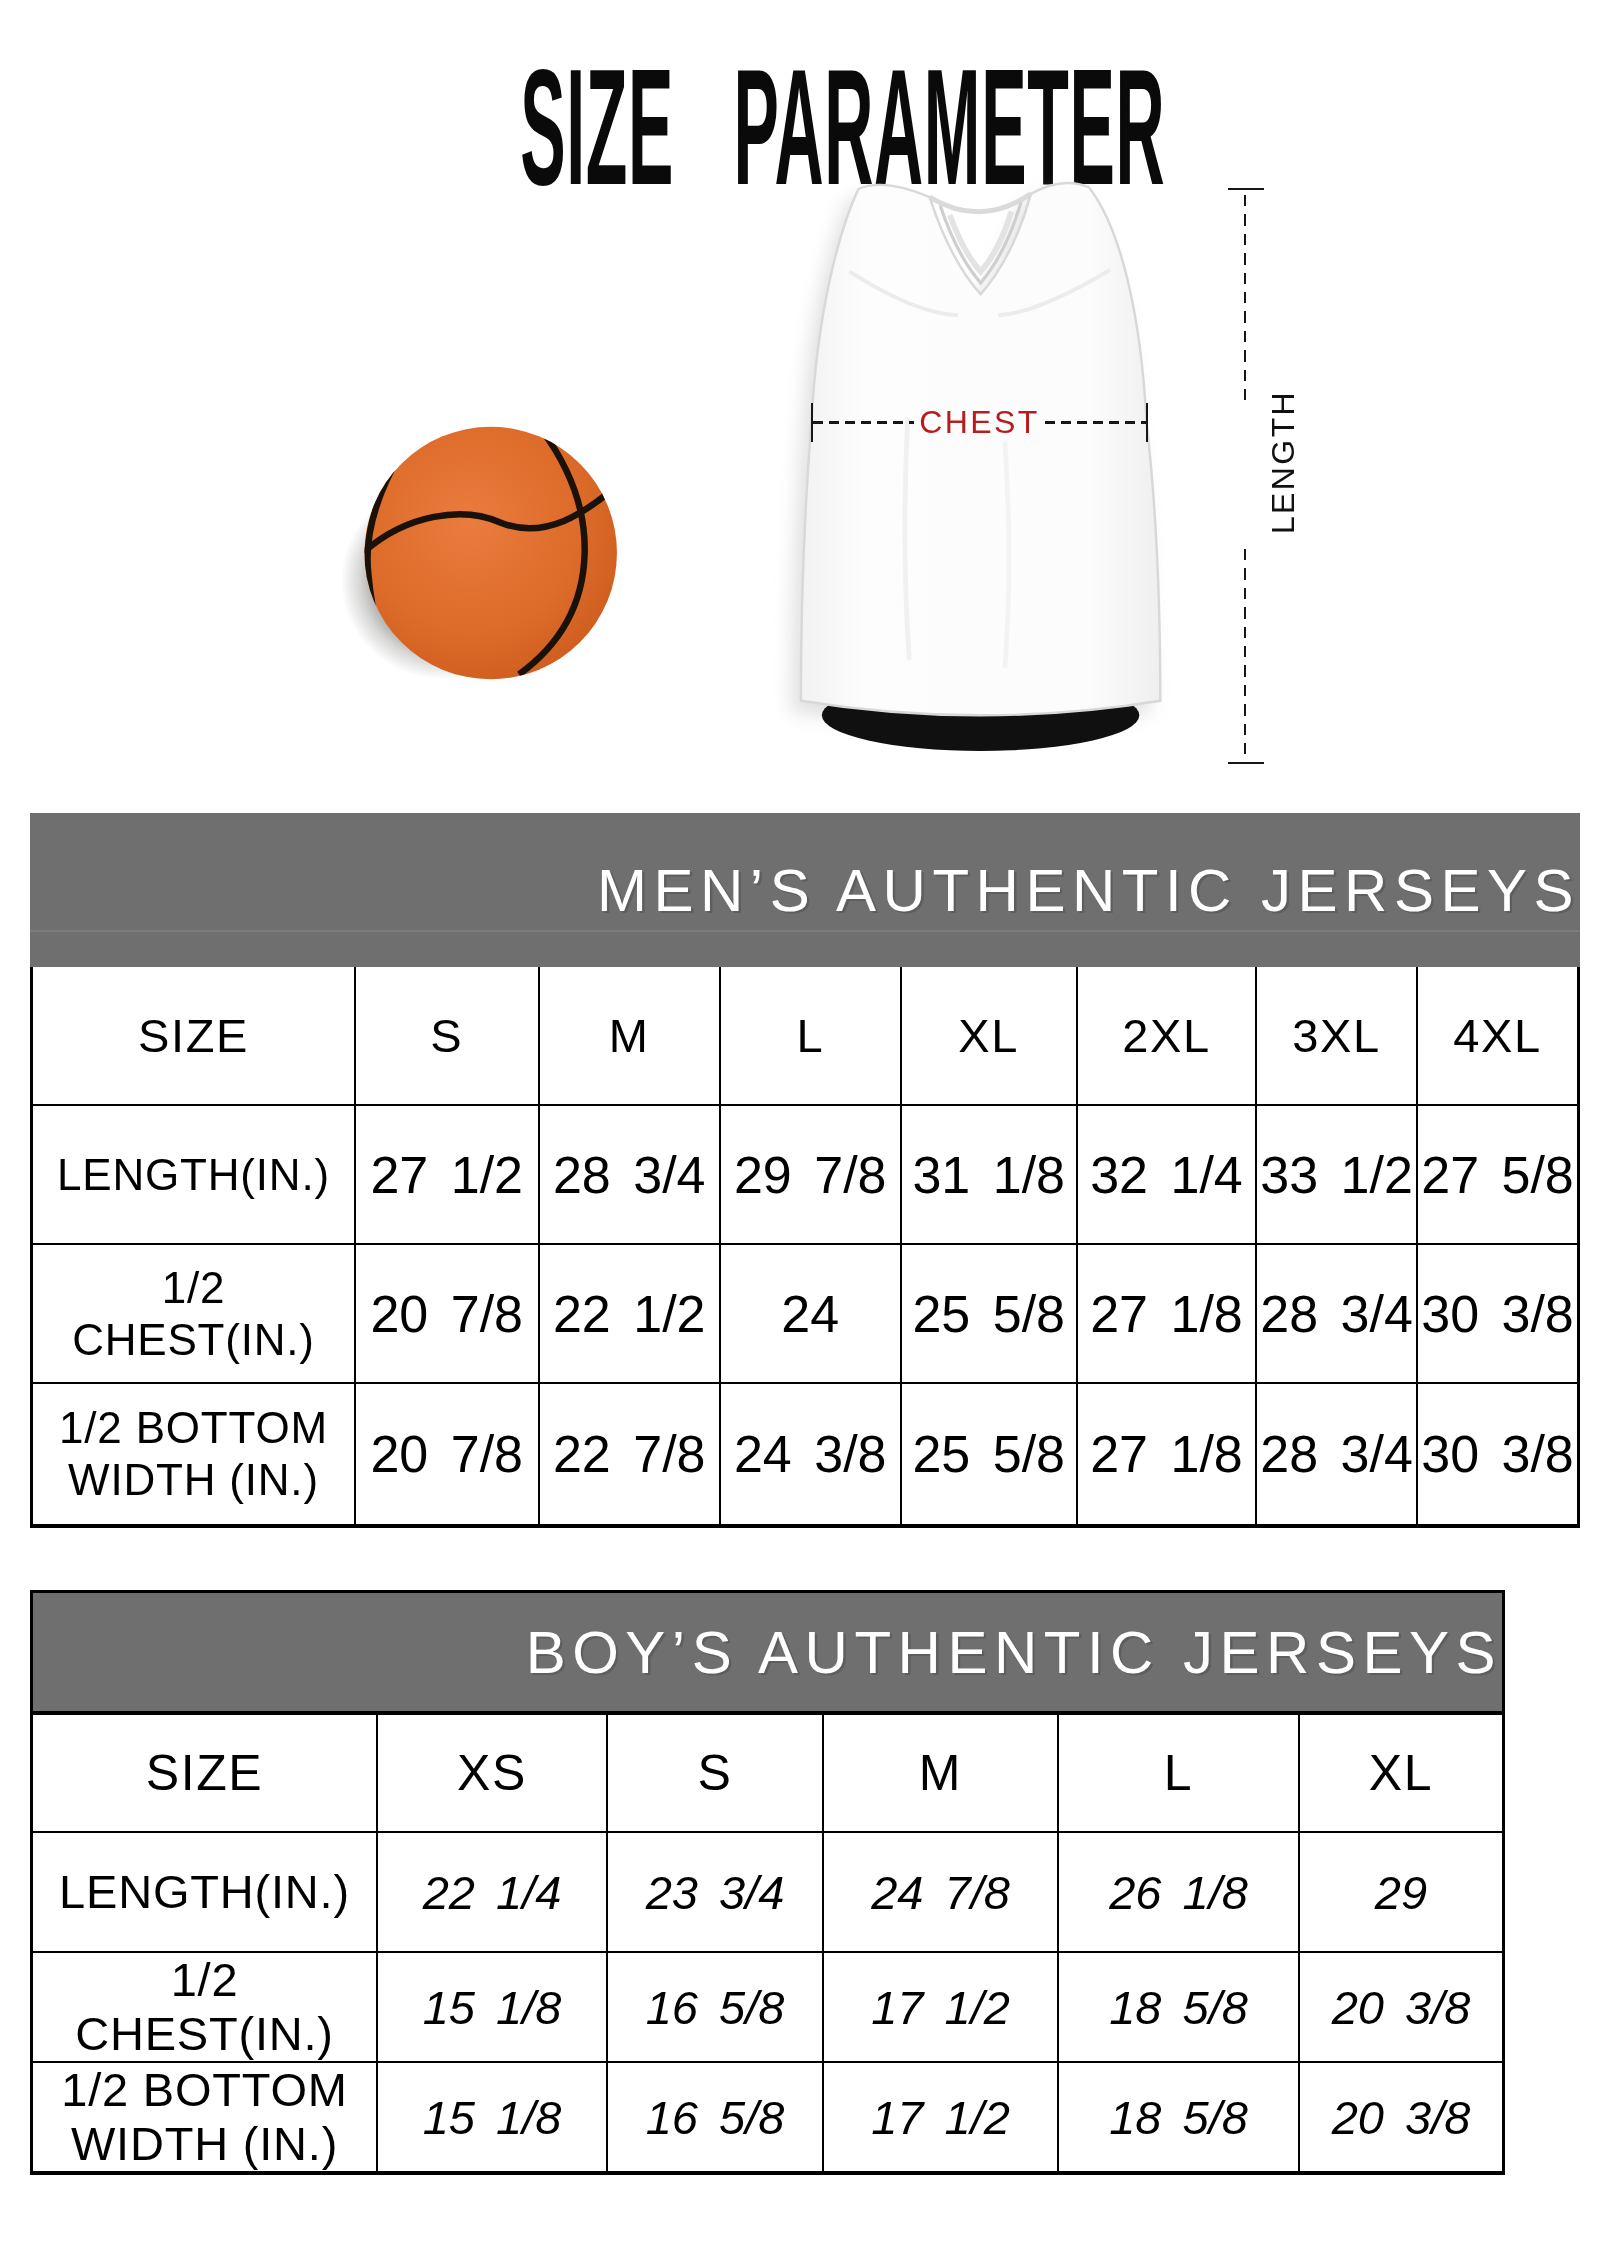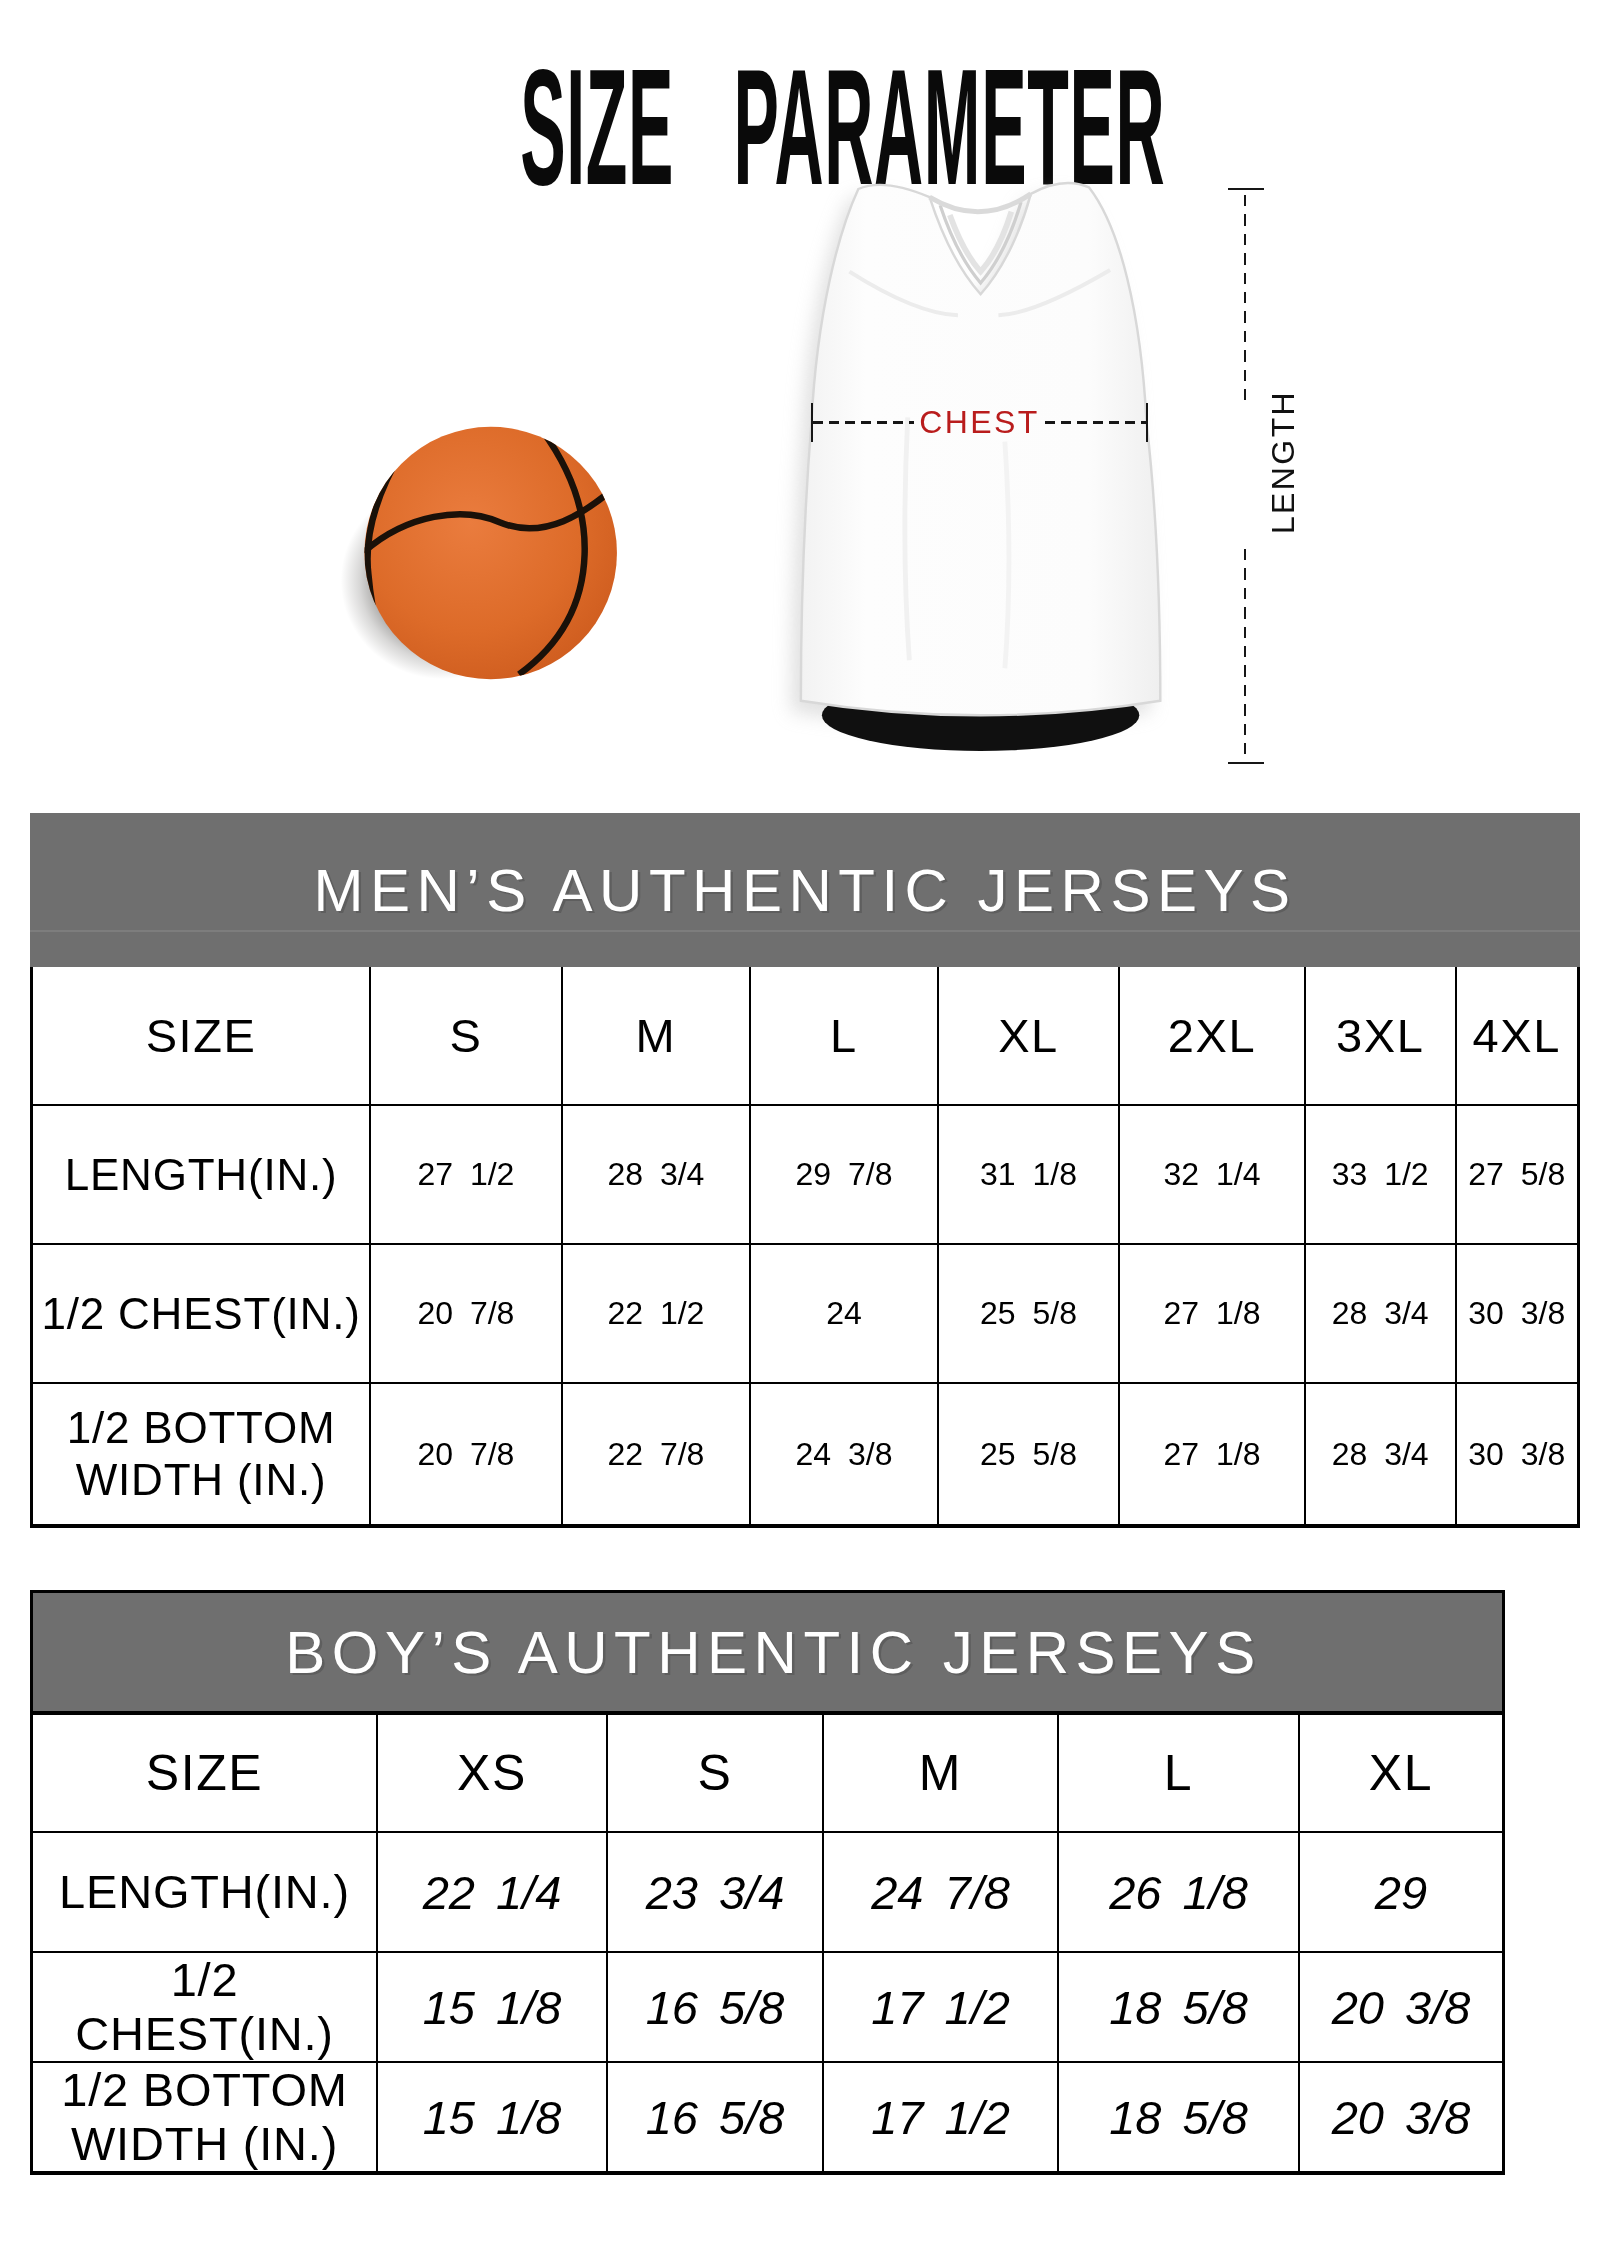--- a/index.html
+++ b/index.html
@@ -36,40 +36,40 @@
       background:repeating-linear-gradient(180deg,#161616 0 11.3px,transparent 11.3px 19.4px);}
   .length-measure .seg1{top:6.5px;height:209px;}
   .length-measure .seg2{top:361px;height:209px;}
   .length-measure .lbl{position:absolute;left:-18px;top:258px;width:146px;height:32px;
       display:flex;align-items:center;justify-content:center;
       font-size:32px;letter-spacing:2.4px;color:#111;white-space:nowrap;
       transform:rotate(-90deg);transform-origin:center center;}
 
   
   .tbl-wrap{position:absolute;left:30px;background:#fff;}
-  .tbl-header{display:flex;align-items:center;justify-content:center;position:relative;
+  .tbl-header{display:flex;align-items:center;justify-content:flex-end;position:relative;
       background:#6f6f6f;color:#fff;}
   .tbl-header .htxt{font-size:60px;letter-spacing:6.5px;white-space:nowrap;
       text-shadow:2.4px 1.6px 0 rgba(80,80,80,0.55);}
   .hdr-line{position:absolute;left:0;top:117px;width:100%;height:1.6px;background:#7d7d7d;}
 
   table.size-tbl{border-collapse:collapse;table-layout:fixed;background:#fff;}
   table.size-tbl td{border:2.4px solid #000;text-align:center;vertical-align:middle;
       padding:0 3.2px;overflow:hidden;}
   table.size-tbl tr td:first-child{border-left-width:3.2px;}
   table.size-tbl tr td:last-child{border-right-width:3.2px;}
   table.size-tbl tr:first-child td{border-top:none;}
   table.size-tbl tr:last-child td{border-bottom-width:4.9px;}
 
   
   #mens-wrap{top:813px;width:1550px;}
   #mens-wrap .tbl-header{height:154px;}
   .men .size-cell{font-size:47px;letter-spacing:1.6px;}
   .men .row-label{font-size:44px;line-height:1.18;letter-spacing:0.8px;}
-  .men .val-cell{font-size:32px;word-spacing:8px;white-space:nowrap;}
+  .men .val-cell{font-size:52px;word-spacing:8px;white-space:nowrap;}
 
   
   #boys-wrap{top:1590px;width:1469px;border:3.2px solid #000;border-bottom:none;}
   #boys-wrap .tbl-header{height:118px;border-bottom:4.9px solid #000;padding-left:12px;}
   .boys .size-cell{font-size:50px;letter-spacing:1.6px;}
   .boys .row-label{font-size:47px;line-height:1.15;letter-spacing:0.8px;}
   .boys .val-cell{font-size:47px;word-spacing:8px;white-space:nowrap;font-style:italic;}
   #boys-wrap table.size-tbl tr td:first-child{border-left:none;}
   #boys-wrap table.size-tbl tr td:last-child{border-right:none;}
 </style>

